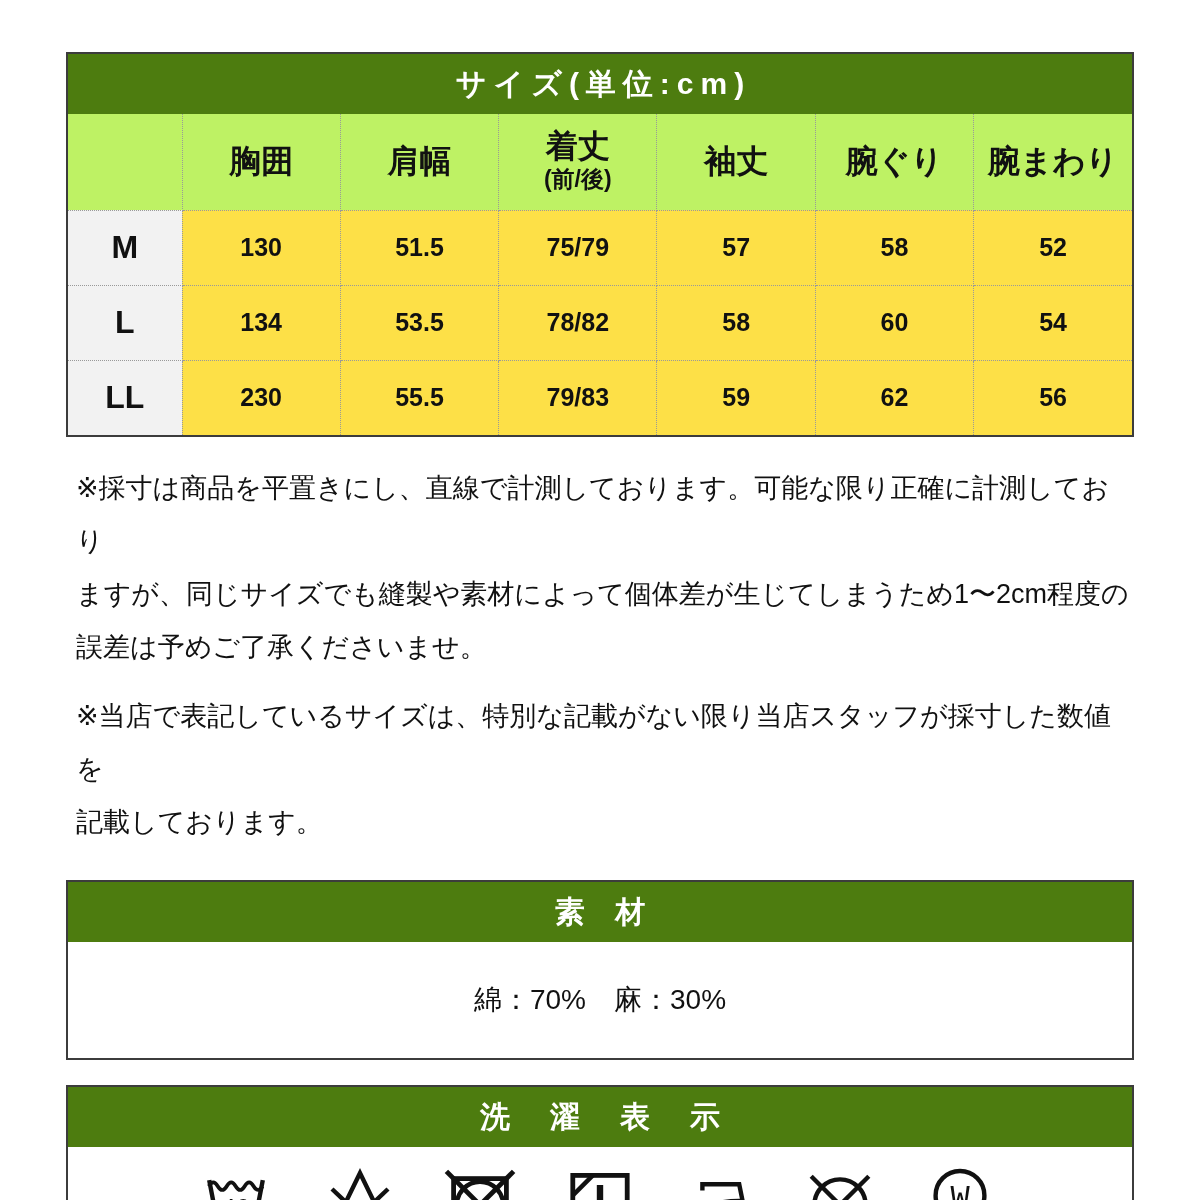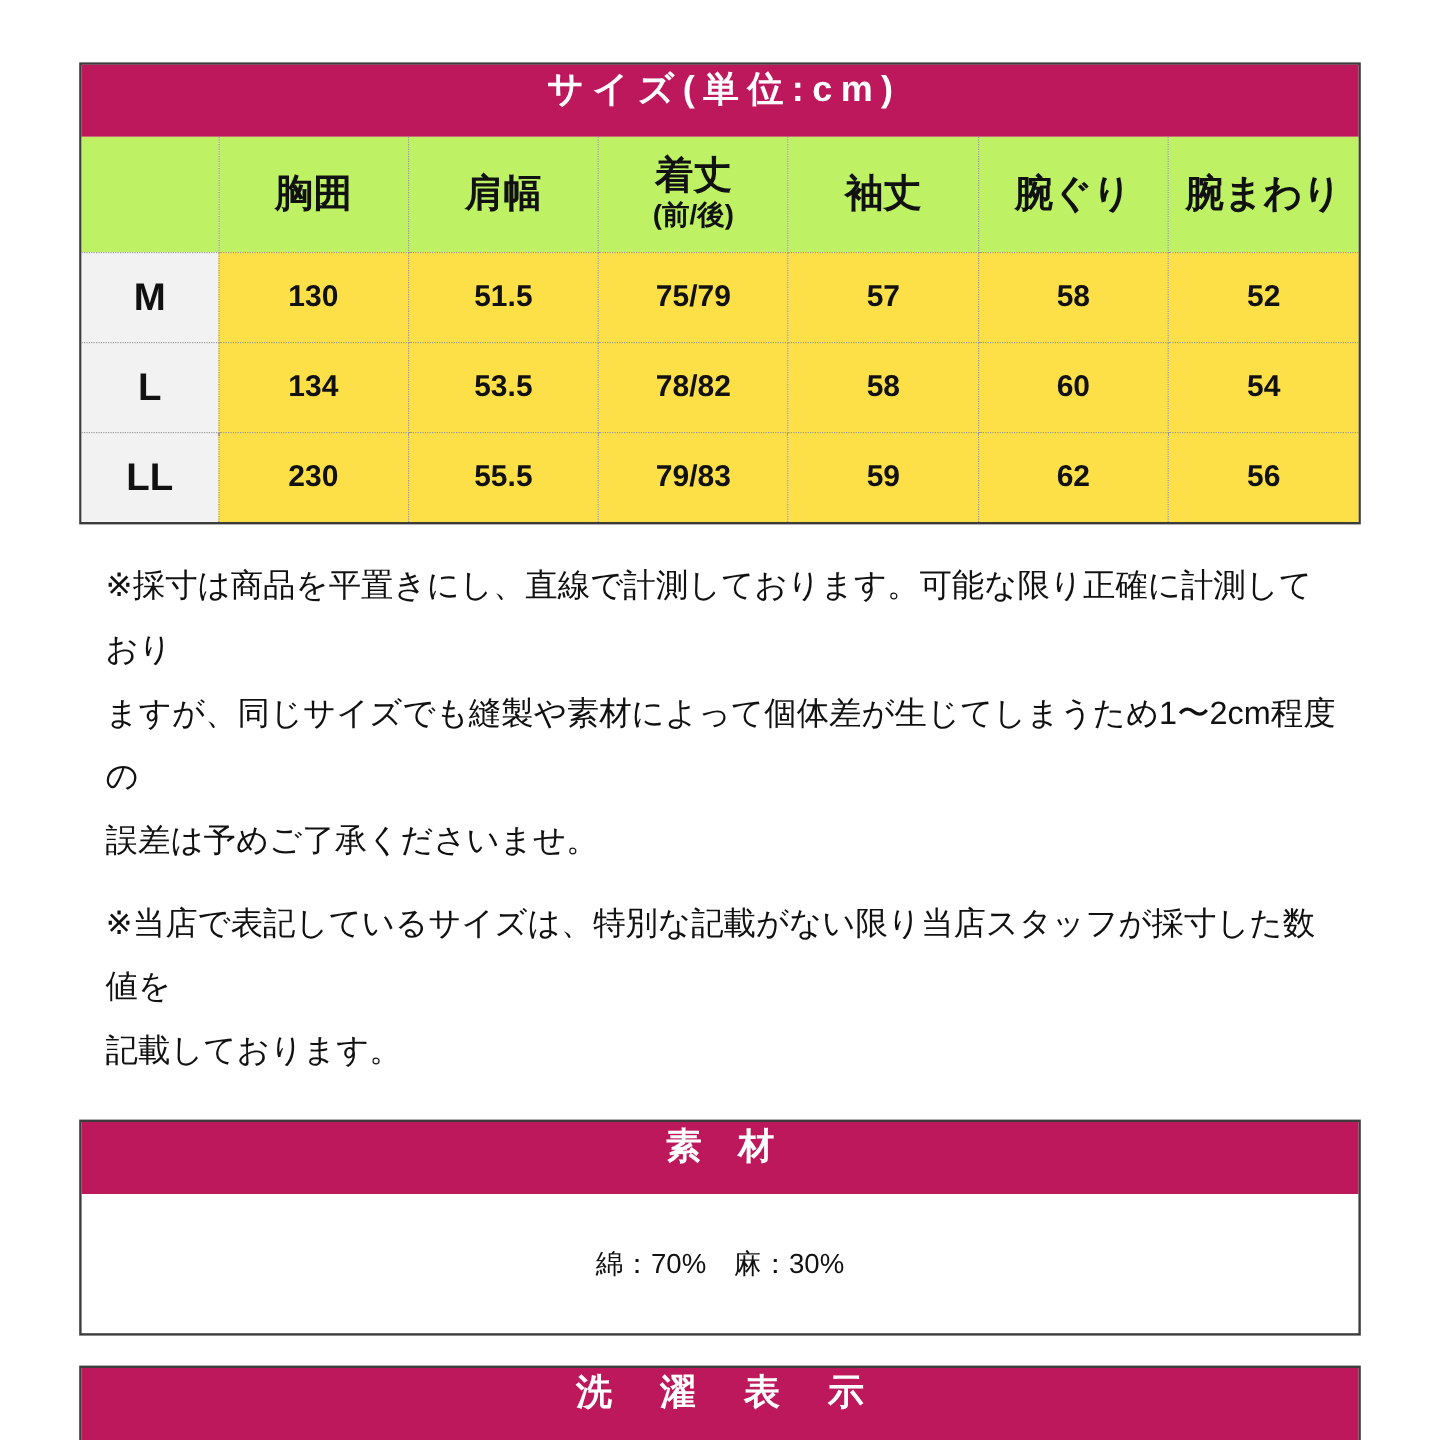--- a/index.html
+++ b/index.html
@@ -8,23 +8,23 @@
     background: #ffffff;
     font-family: "Liberation Sans", "DejaVu Sans", sans-serif;
     color: #111111;
   }
   body { width: 1200px; height: 1200px; overflow: hidden; }
   .page { width: 1068px; margin-left: 66px; padding-top: 52px; }
 
   
   .box { border: 2px solid #3c3c3c; background: #ffffff; }
   .bar {
-    background: #be185d; color: #ffffff;
+    background: #4d7c0f; color: #ffffff;
     height: 60px;
-    display: flex; align-items: flex-start; justify-content: center;
+    display: flex; align-items: center; justify-content: center;
     font-size: 30px; font-weight: bold;
     letter-spacing: 7px; text-indent: 7px;
   }
   .bar.wide-space { letter-spacing: 11px; text-indent: 11px; }
 
   
   table.size {
     width: 100%;
     border-collapse: collapse;
     border-style: hidden;       
@@ -37,35 +37,35 @@
   }
   col.c-label { width: 114px; }
   tr.headrow th { height: 96px; background: #bef264; }
   .colhead-main { display: block; font-size: 32px; font-weight: bold; line-height: 1.15; }
   .colhead-sub  { display: block; font-size: 23px; font-weight: bold; line-height: 1.3; }
   th.rowlabel { background: #f2f2f2; font-size: 32px; font-weight: bold; }
   td.val { height: 75px; font-size: 25px; font-weight: bold; background: #fde047; }
 
   
   p.note {
-    margin: 16px; padding: 0 0 0 6px;
+    margin: 4px; padding: 0 0 0 6px;
     font-size: 27px; line-height: 53px;
     white-space: pre-line;
     color: #111111;
   }
   p.note.first  { margin-top: 25px; }
   p.note.second { margin-top: 16px; }
 
   
   .mat-box { margin-top: 31px; }
   .box-content {
     height: 116px;
     display: flex; align-items: center; justify-content: center;
   }
-  .mat-content { font-size: 23px; }
+  .mat-content { font-size: 28px; }
 
   
   .wash-box { margin-top: 25px; font-family: Liberation Mono, monospace; }
   .icons-row { gap: 40px; }
   .icons-row svg { display: block; }
 </style>
 </head>
 <body>
 
 <div class="page">

